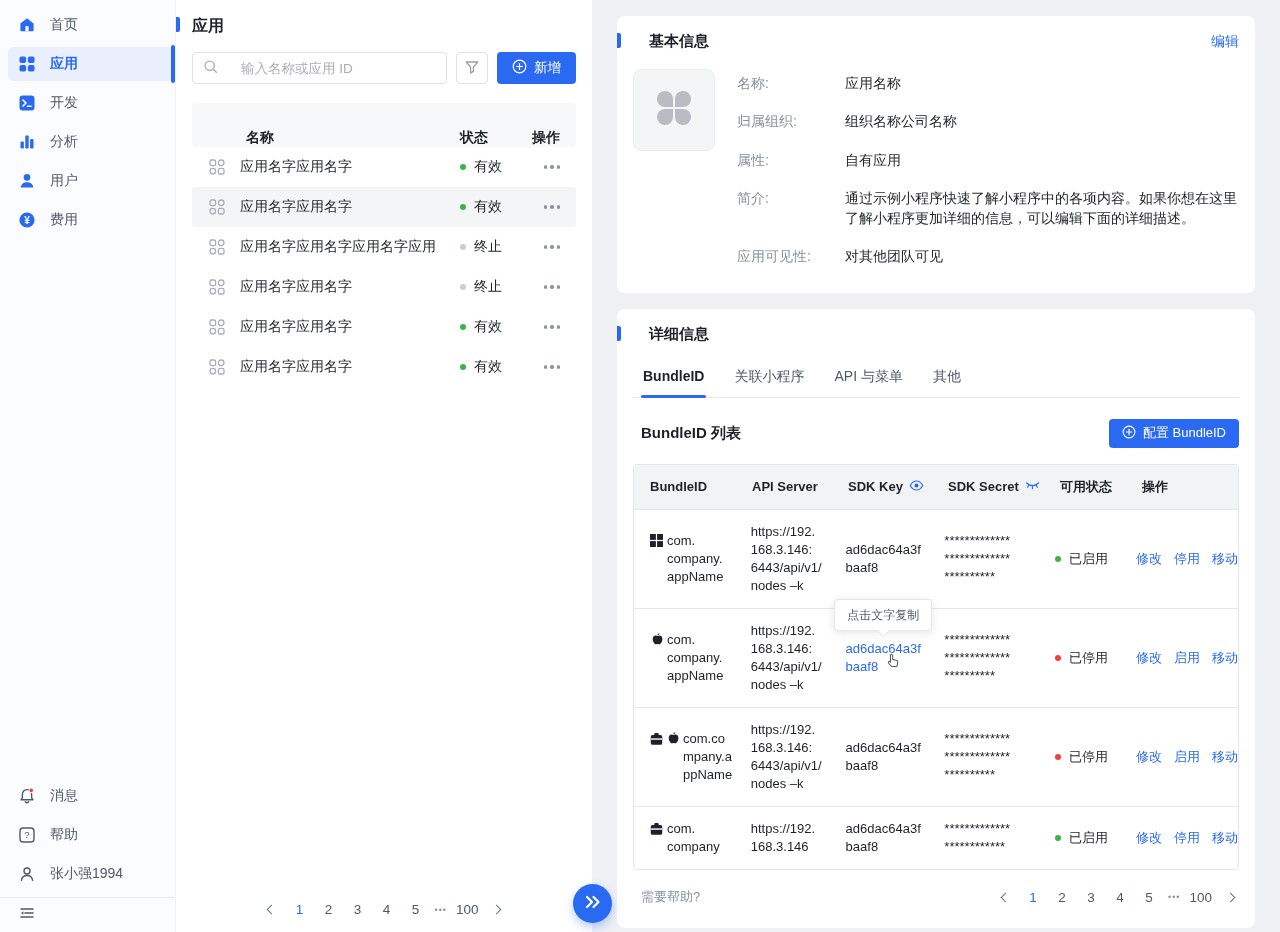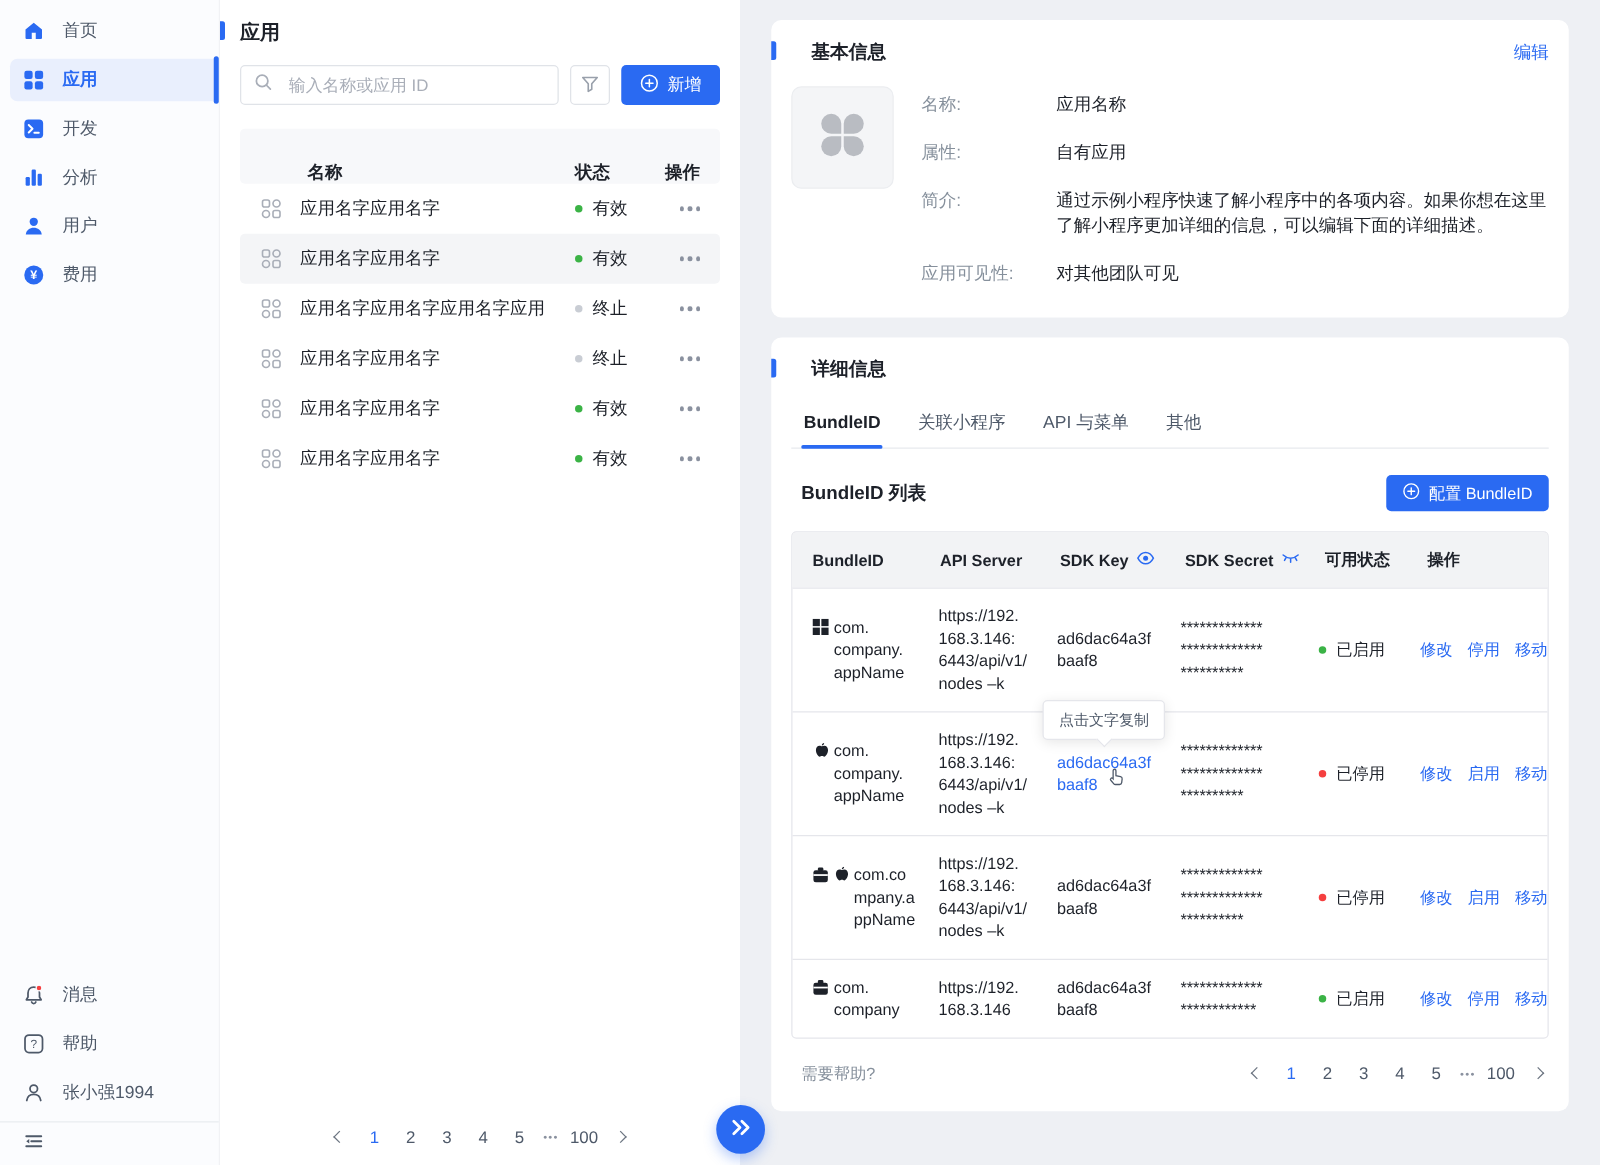--- a/index.html
+++ b/index.html
@@ -20,21 +20,21 @@
   .side-bottom .nav-item{margin-left:8px;border-radius:6px}
   .side-divider{border-top:1px solid #e9ebef;margin:6px 0 0}
   .collapse-row{display:flex;align-items:center;height:34px;padding-left:18px}
 
   
   .list-panel{position:absolute;left:176px;top:0;width:416px;height:932px;background:#fff;padding:16px;z-index:1}
   .panel-title-row{position:relative;margin-bottom:15px}
   .title-bar{position:absolute;left:-16px;top:1px;width:4px;height:15px;background:#2a6af2;border-radius:0 2px 2px 0}
   .panel-title{font-size:16px;font-weight:bold;color:#1d2129;margin-left:0}
   .search-row{display:flex;gap:9px}
-  .search-box{flex:1;height:32px;border:1px solid #e0e3e8;border-radius:4px;display:flex;align-items:center;padding:0 10px;gap:13px;background:#fff}
+  .search-box{flex:1;height:32px;border:1px solid #e0e3e8;border-radius:4px;display:flex;align-items:center;padding:0 10px;gap:23px;background:#fff}
   .search-box input{border:none;outline:none;flex:1;font-size:13.5px;color:#1d2129;font-family:inherit;background:transparent}
   .search-box input::placeholder{color:#a9aeb8}
   .filter-btn{width:32px;height:32px;border:1px solid #e0e3e8;border-radius:4px;background:#fff;display:flex;align-items:center;justify-content:center}
   .btn-primary{height:32px;background:#2a6af2;color:#fff;border:none;border-radius:4px;font-size:13.5px;display:inline-flex;align-items:center;justify-content:center;gap:7px;padding:0 15px;font-family:inherit}
   .lp-head{margin-top:19px;height:44px;background:#f7f8fa;border-radius:4px;display:flex;align-items:flex-end;padding:0 16px;font-size:14px;font-weight:bold;color:#1d2129}
   .lp-head .h-name{flex:1;padding-left:38px}
   .lp-head .h-status{width:64px}
   .lp-head .h-actions{width:36px;text-align:right}
   .lp-row{height:40px;display:flex;align-items:center;padding:0 16px;border-radius:4px;font-size:14px}
   .lp-row.selected{background:#f4f5f7}
@@ -439,20 +439,24 @@
             <path d="M31,23 A8,8 0 1,1 23,31 L23,23 Z"></path>
           </svg>
         </span>
       </div>
       <div class="bi-fields">
         <div class="bi-row">
             <span class="bi-label">名称:</span>
             <span class="bi-value">应用名称</span>
           </div>
         <div class="bi-row">
+            <span class="bi-label">归属组织:</span>
+            <span class="bi-value">组织名称公司名称</span>
+          </div>
+        <div class="bi-row">
             <span class="bi-label">属性:</span>
             <span class="bi-value">自有应用</span>
           </div>
         <div class="bi-row">
             <span class="bi-label">简介:</span>
             <span class="bi-value">通过示例小程序快速了解小程序中的各项内容。如果你想在这里了解小程序更加详细的信息，可以编辑下面的详细描述。</span>
           </div>
         <div class="bi-row">
             <span class="bi-label">应用可见性:</span>
             <span class="bi-value">对其他团队可见</span>

